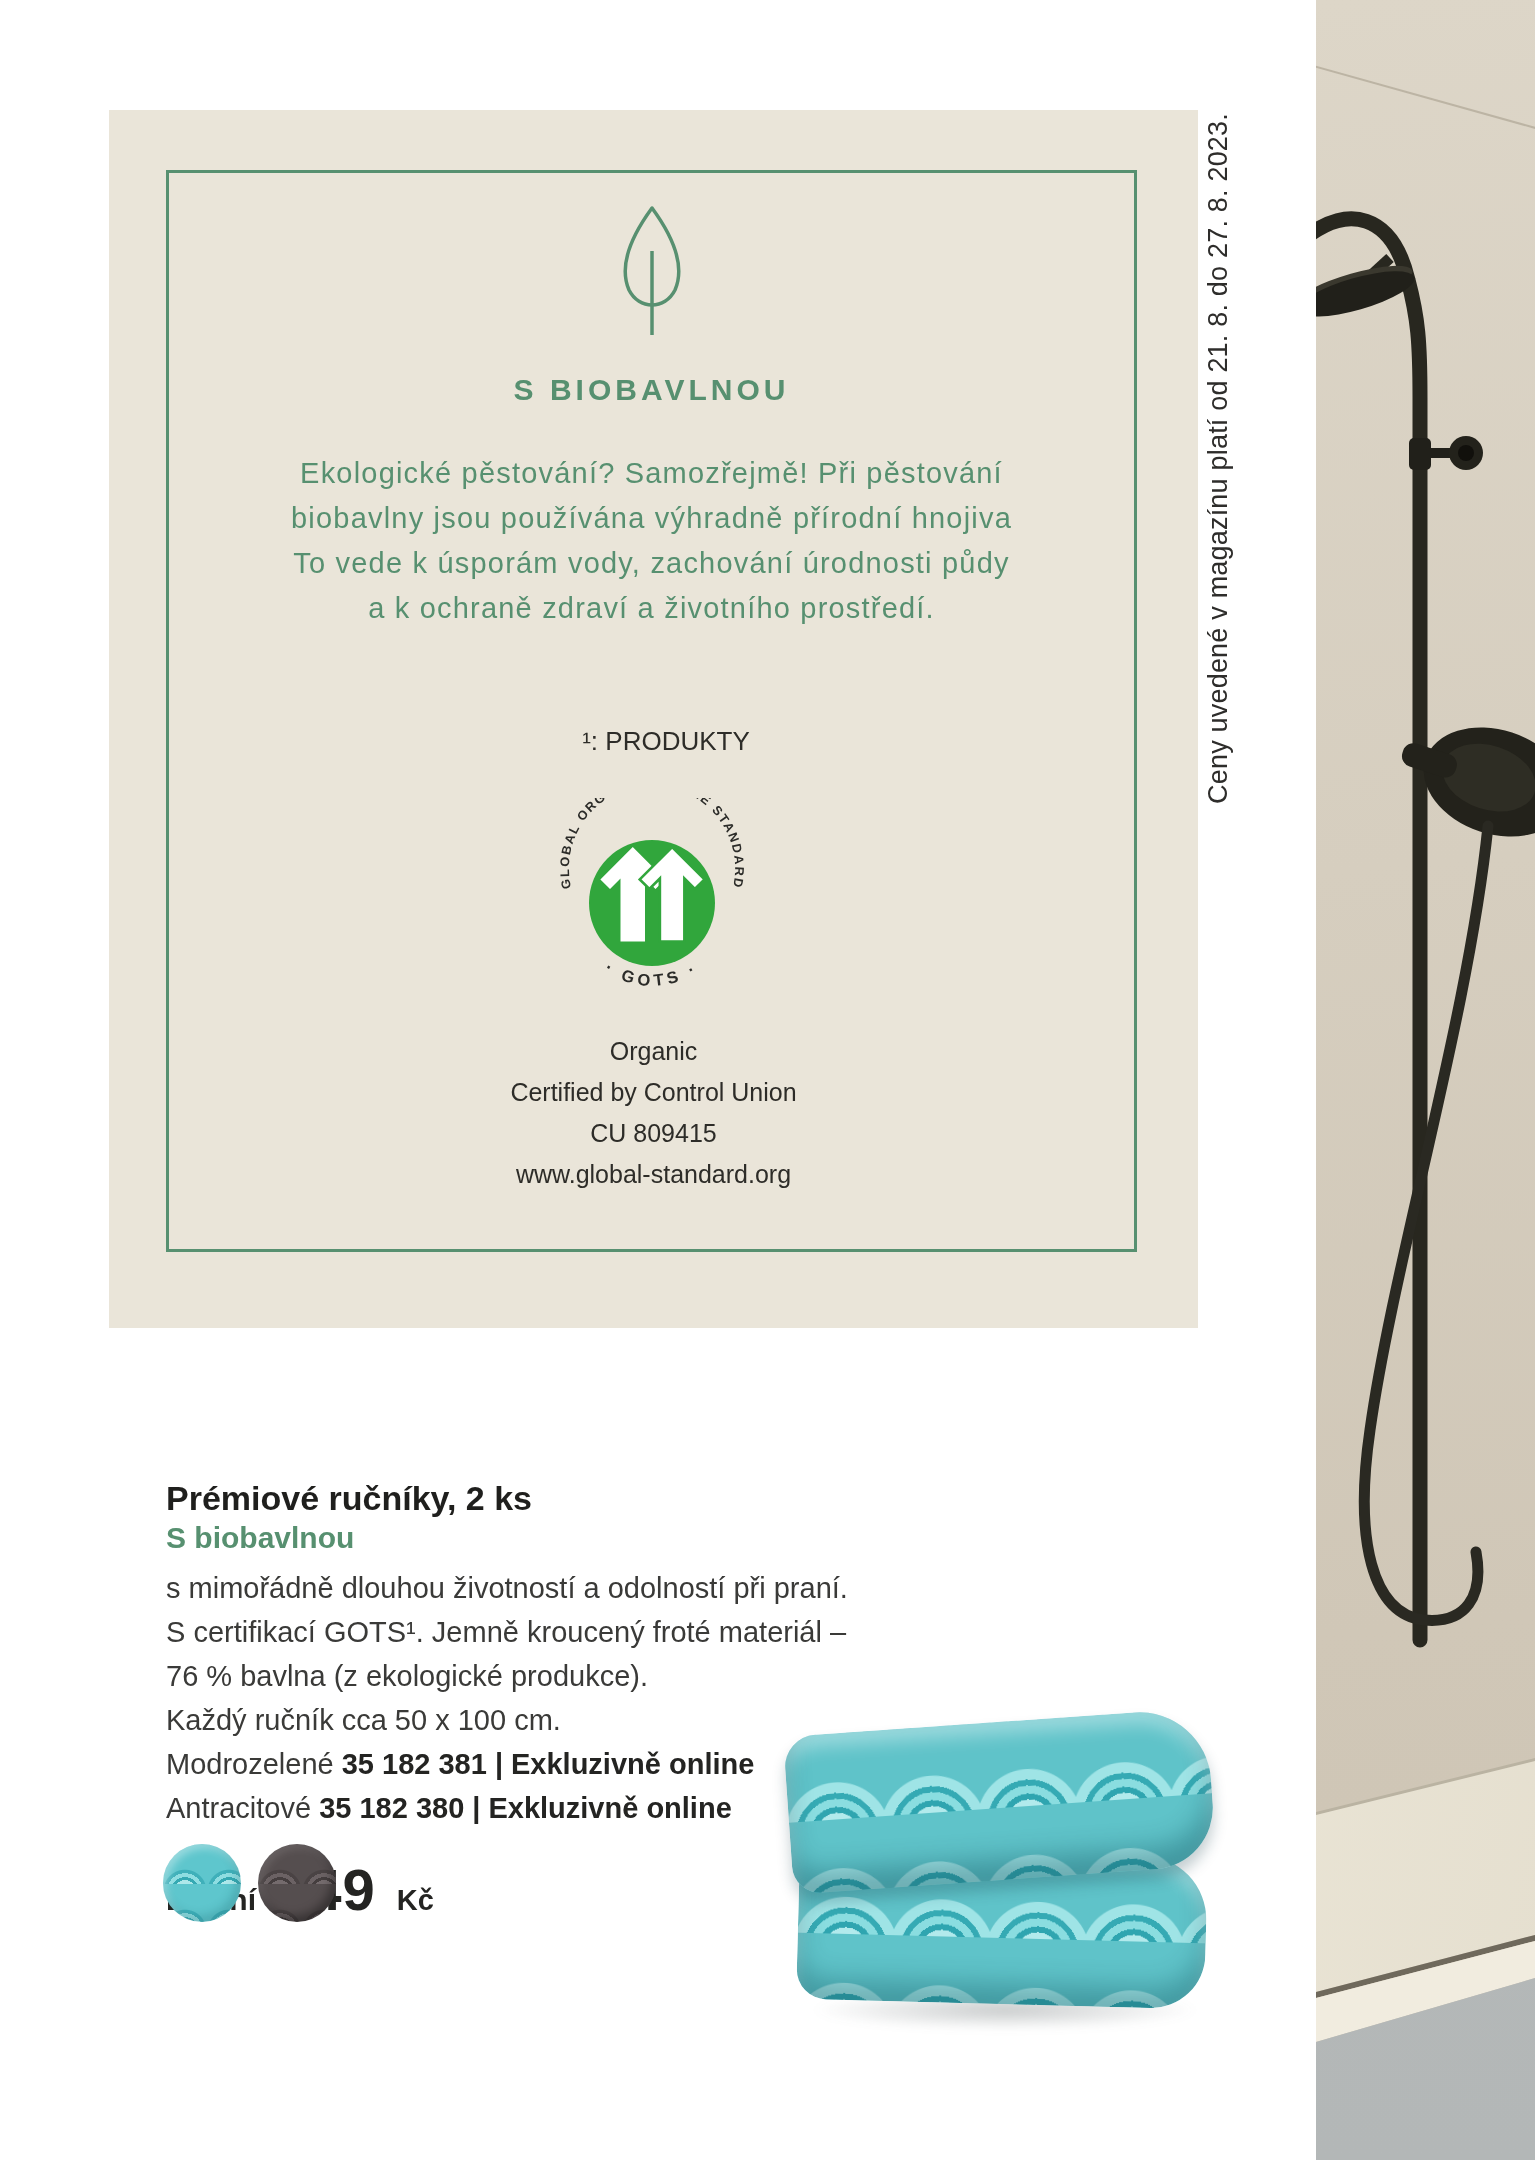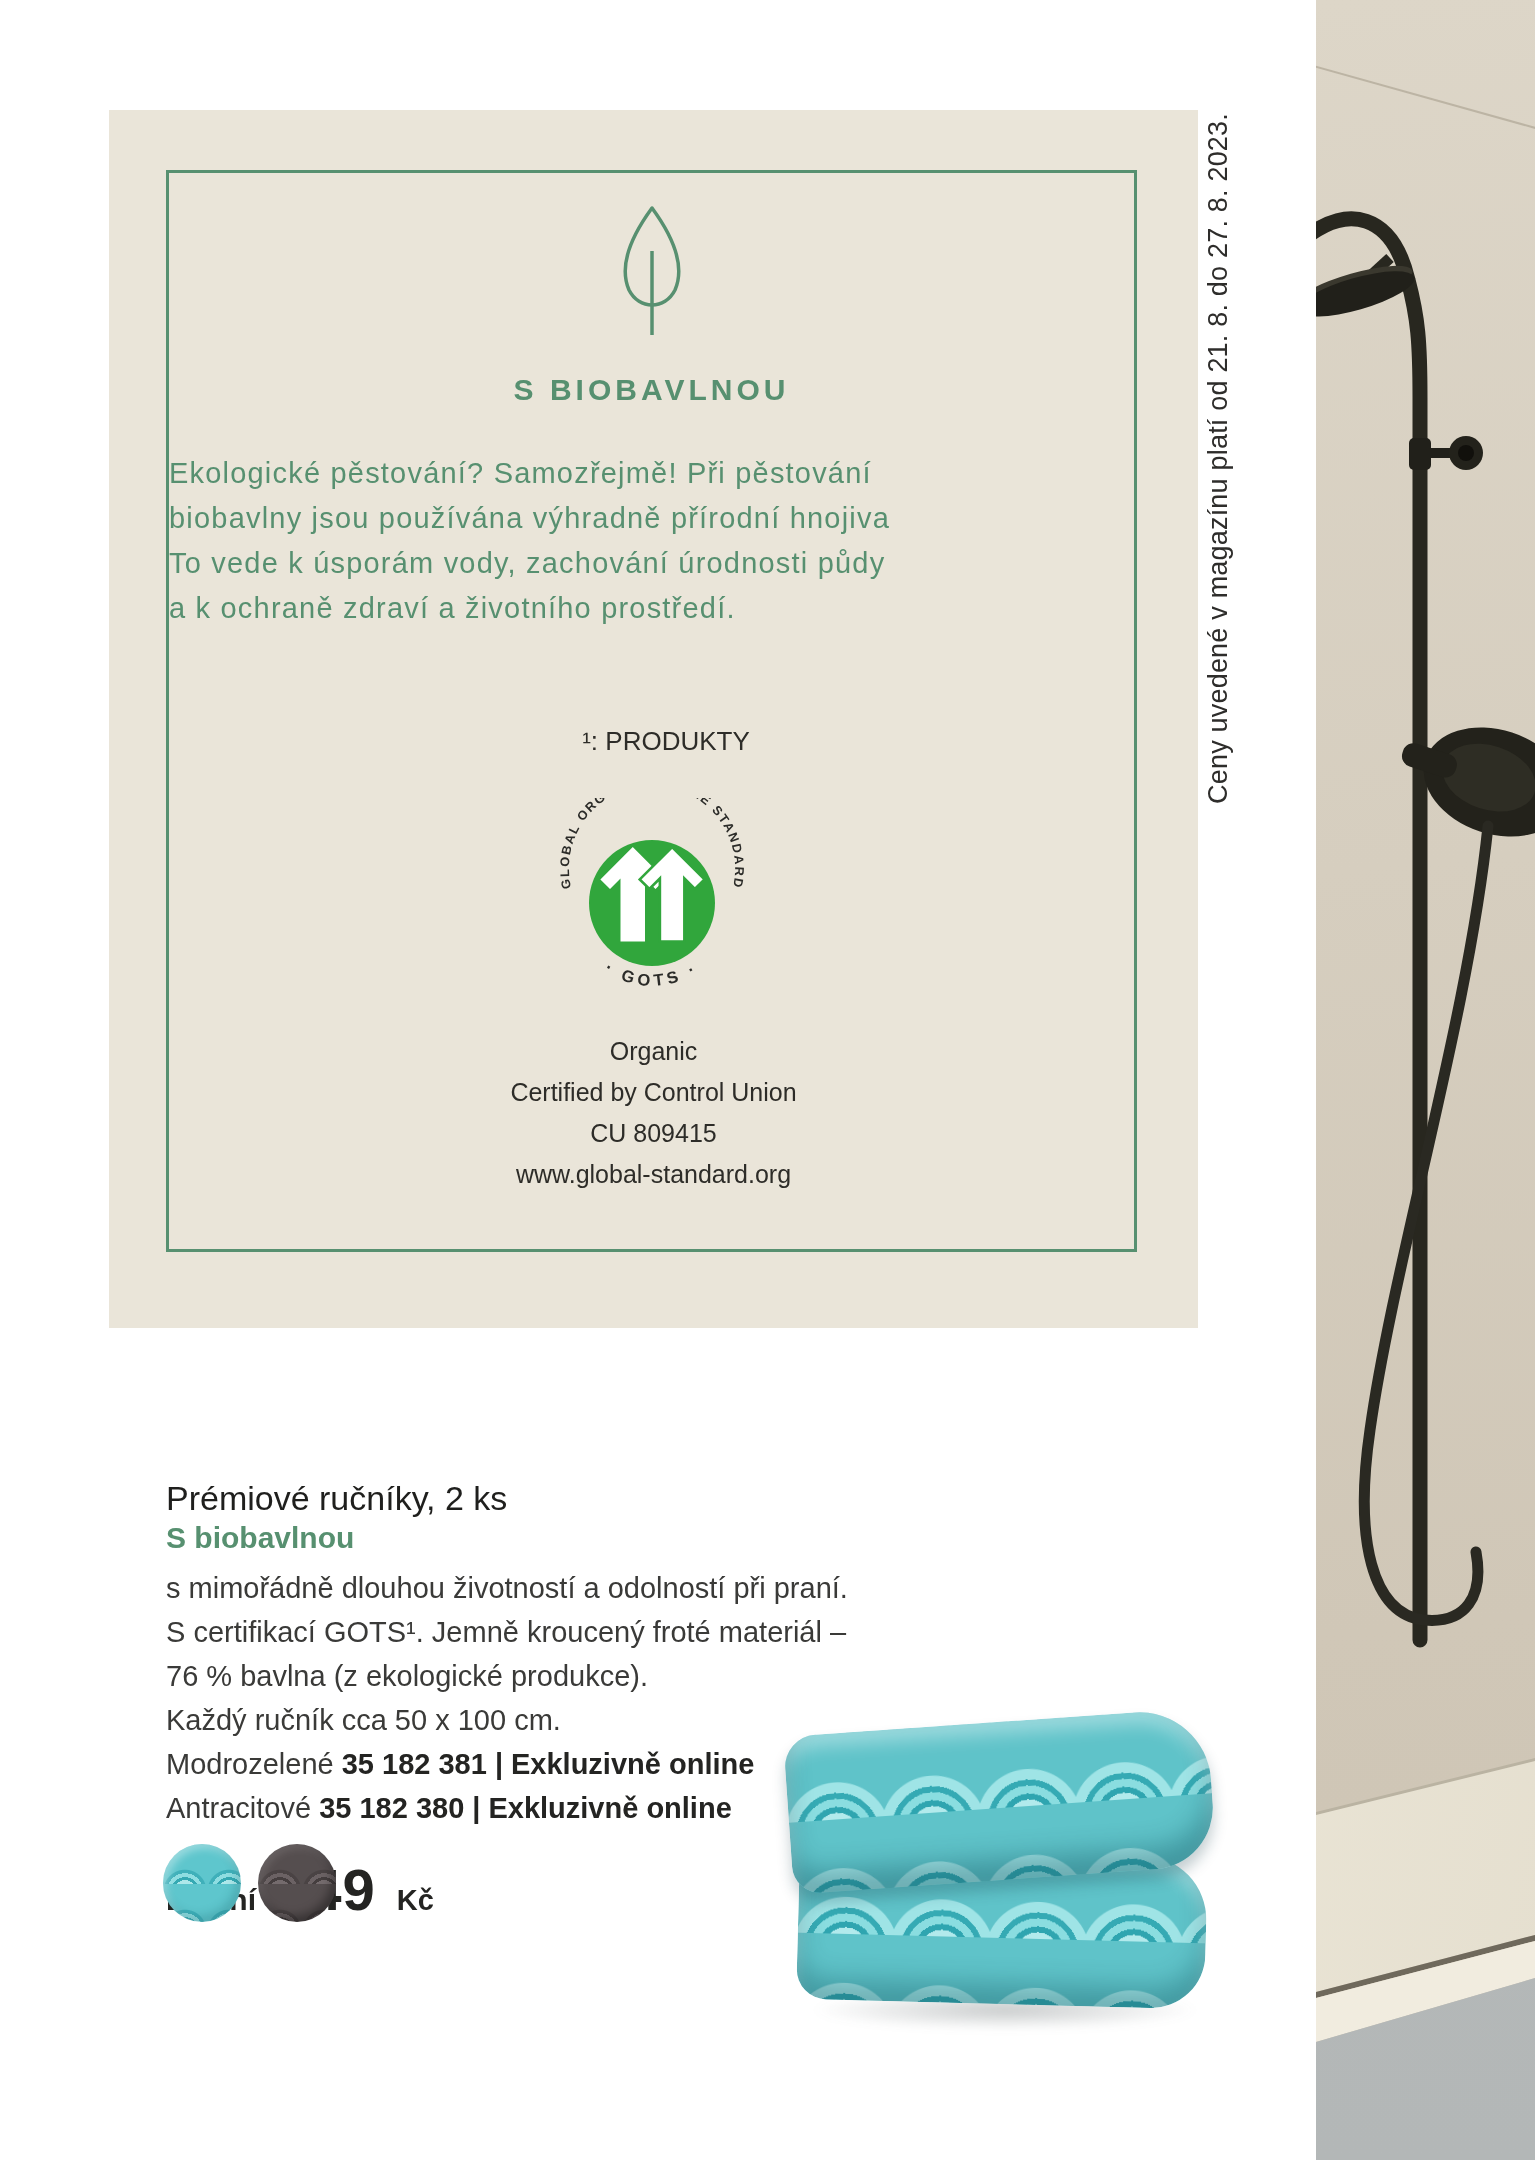--- a/index.html
+++ b/index.html
@@ -6,34 +6,34 @@
   body{
     width:1535px;height:2160px;position:relative;background:#ffffff;
     font-family:"Liberation Sans", sans-serif;overflow:hidden;color:#2d2c28;
   }
   
   .eco-panel{position:absolute;left:109px;top:110px;width:1089px;height:1218px;background:#eae5d9;}
   .eco-box{position:absolute;left:57px;top:60px;width:965px;height:1076px;border:3px solid #579070;}
   .leaf-wrap{position:absolute;left:0;right:0;top:28px;text-align:center;}
   .eco-heading{position:absolute;left:0;right:0;top:200px;margin:0;text-align:center;
     font-size:30px;font-weight:bold;letter-spacing:4px;color:#579070;}
-  .eco-paragraph{position:absolute;left:0;right:0;top:278px;text-align:left;
+  .eco-paragraph{position:absolute;left:0;right:0;top:278px;text-align:center;
     font-size:29px;line-height:45px;letter-spacing:1.2px;color:#579070;}
   .cert-note{position:absolute;left:0;right:0;top:552px;text-align:center;
     font-size:26px;line-height:33px;color:#2d2c28;margin-left:29px;}
   .gots-wrap{position:absolute;left:50%;top:625px;margin-left:-105px;width:210px;height:210px;}
   .cert-details{position:absolute;left:4px;right:0;top:858px;text-align:center;
     font-size:25px;line-height:41px;color:#2d2c28;}
   
   .validity{position:absolute;left:1203px;top:104px;height:700px;width:54px;
     writing-mode:vertical-rl;transform:rotate(180deg);white-space:nowrap;
     font-size:27px;color:#2e2d2b;letter-spacing:0.2px;}
   
   .product{position:absolute;left:166px;top:1478px;width:700px;}
-  .product-title{margin:0;font-size:34px;font-weight:normal;color:#1f1f1d;line-height:40px;}
+  .product-title{margin:0;font-size:34px;font-weight:bold;color:#1f1f1d;line-height:40px;}
   .product-subtitle{margin:0;font-size:30px;font-weight:bold;color:#579070;line-height:40px;}
   .product-desc{font-size:29px;line-height:44px;color:#3a3a38;margin-top:8px;}
   .variant-row{font-size:29px;line-height:44px;color:#3a3a38;}
   .variant-row strong{color:#242422;}
   .variant-row .sep{margin:0 8px;}
   .price-row{margin-top:26px;display:flex;align-items:baseline;color:#242422;}
   .price-label{font-size:30px;font-weight:bold;}
   .price-amount{font-size:58px;font-weight:bold;margin-left:20px;letter-spacing:1px;}
   .price-currency{font-size:29px;font-weight:bold;margin-left:21px;}
   

